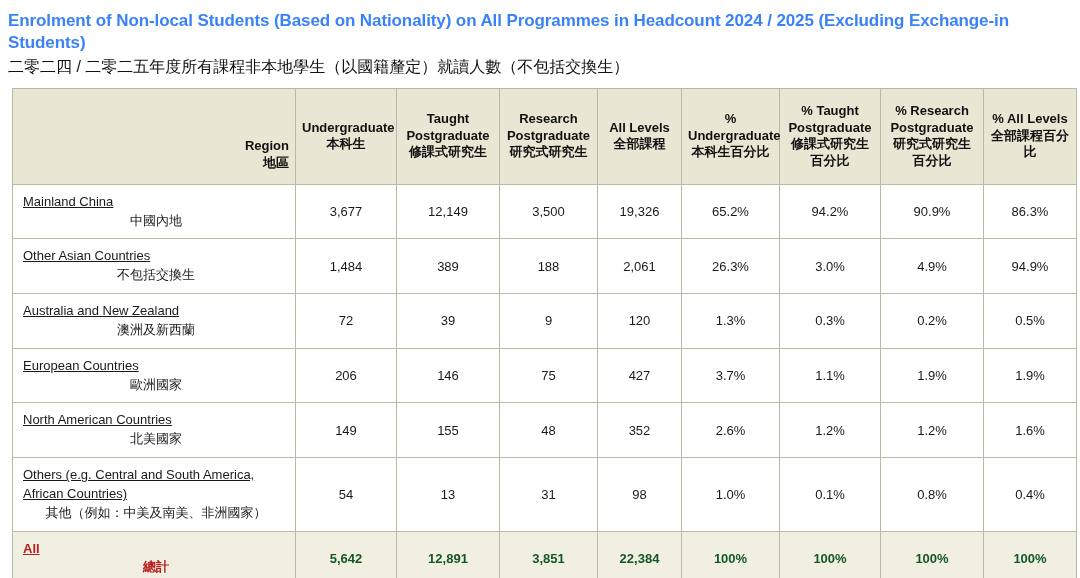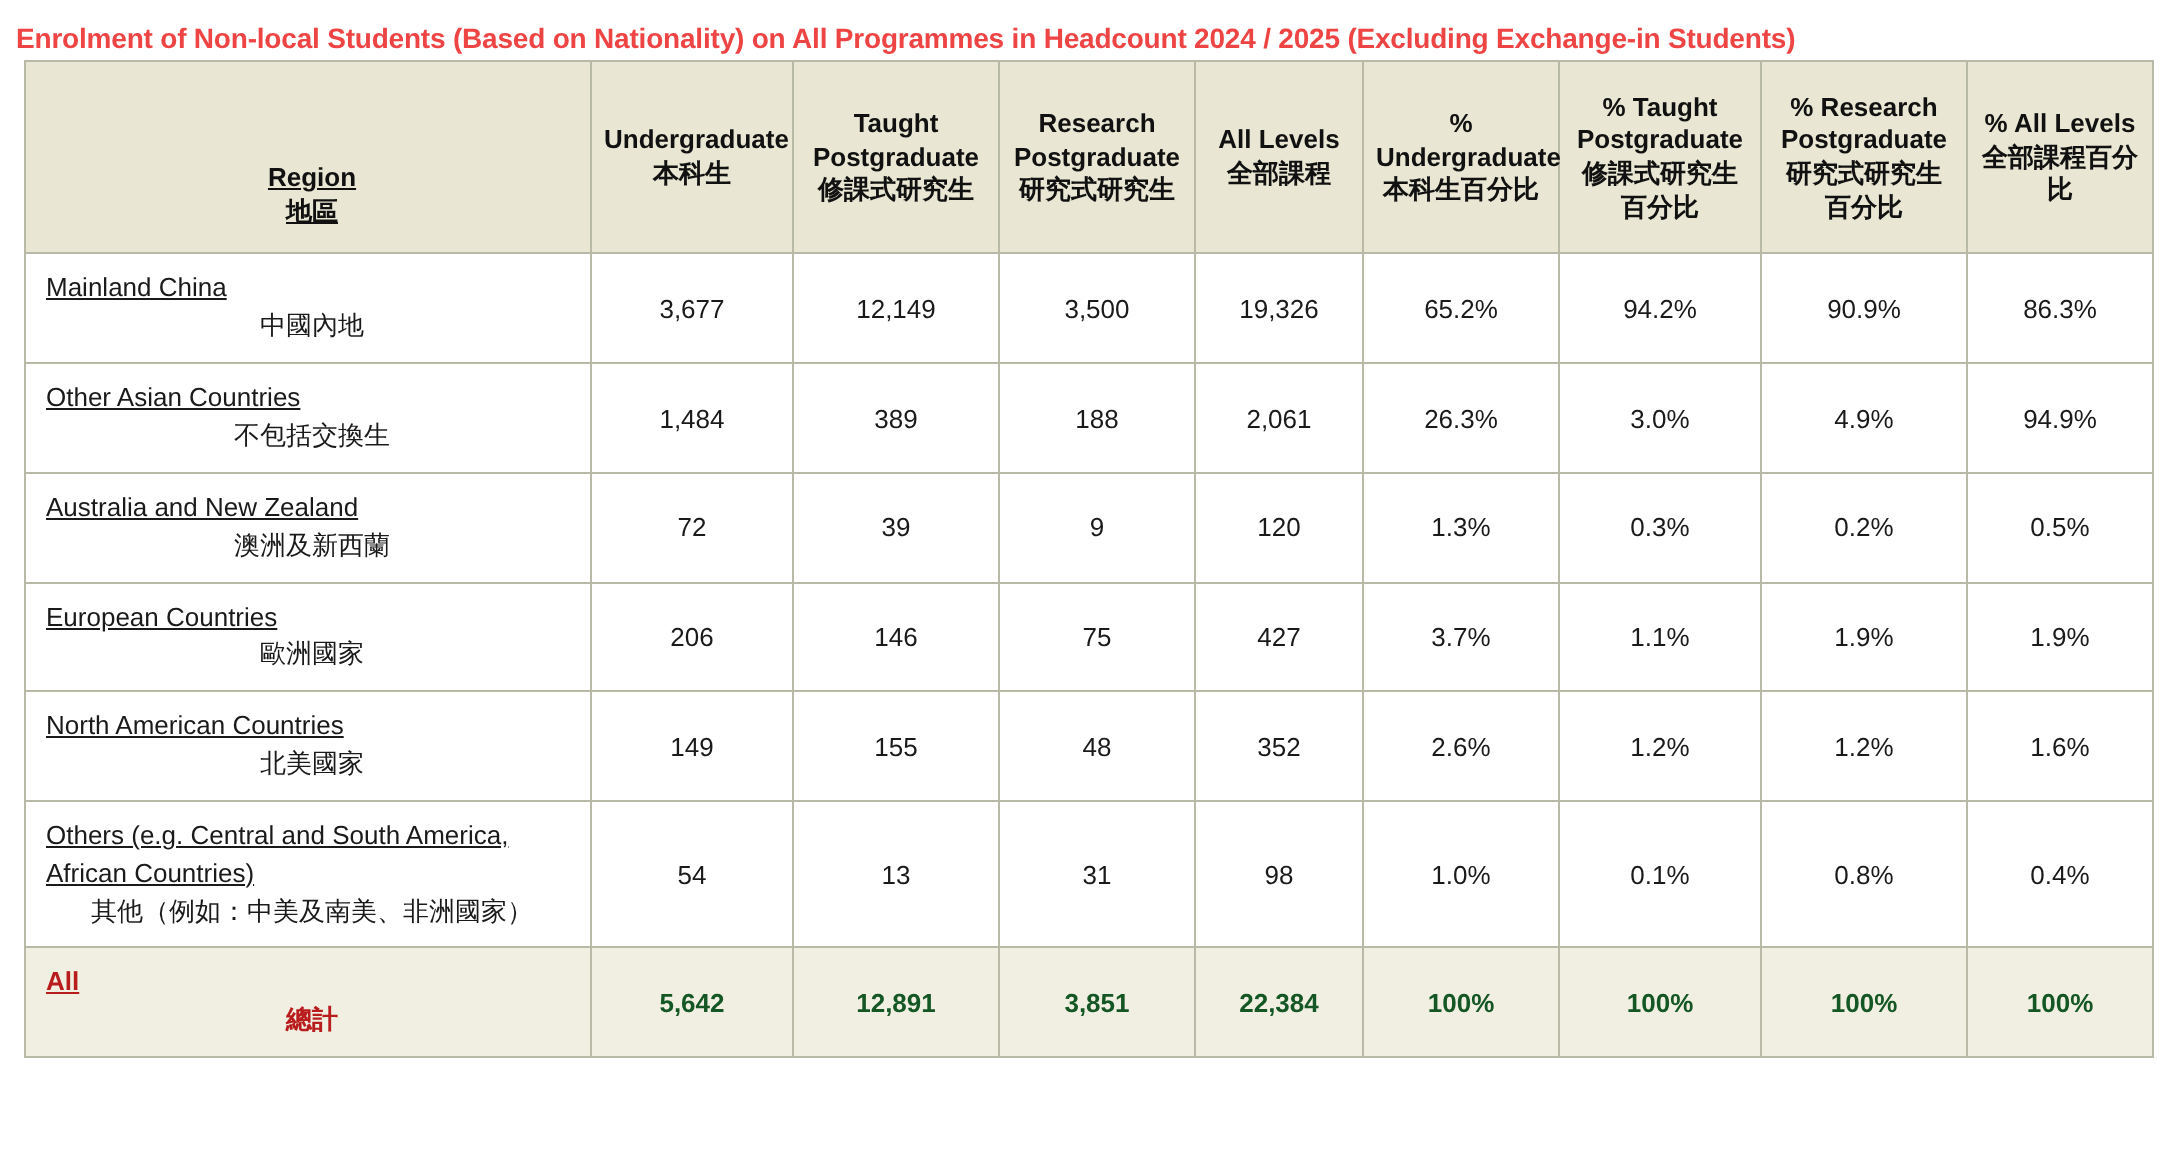--- a/index.html
+++ b/index.html
@@ -13,24 +13,24 @@
     font-family: "Liberation Sans", sans-serif;
     color: #1a1a1a;
     overflow: hidden;
   }
   .page {
     padding: 10px 8px 0 8px;
     box-sizing: border-box;
     width: 1080px;
   }
   .title-en {
-    font-size: 14px;
+    font-size: 17px;
     font-weight: bold;
     line-height: 1.32;
-    color: #ef4444;
+    color: #3b82f6;
     letter-spacing: -0.1px;
     margin: 0 0 2px 0;
   }
   .title-zh {
     font-size: 16px;
     font-weight: normal;
     line-height: 1.3;
     color: #111111;
     margin: 0 0 10px 0;
   }
@@ -50,25 +50,24 @@
     font-size: 13px;
     font-weight: bold;
     color: #111111;
     line-height: 1.28;
     padding: 8px 6px;
     text-align: center;
     height: 96px;
     box-sizing: border-box;
   }
   thead th.region-head {
-    text-align: center;
+    text-align: right;
     padding-left: 10px;
     vertical-align: bottom;
     padding-bottom: 12px;
-    text-decoration: underline;
   }
   tbody td {
     background: #ffffff;
     font-size: 13px;
     color: #1a1a1a;
     padding: 8px 6px;
     text-align: center;
     height: 52px;
     box-sizing: border-box;
   }
@@ -89,20 +88,21 @@
     color: #b91c1c;
   }
   .hdr-line { display: block; }
 </style>
 </head>
 <body>
 
 <div class="page">
 
   <h1 class="title-en">Enrolment of Non-local Students (Based on Nationality) on All Programmes in Headcount 2024 / 2025 (Excluding Exchange-in Students)</h1>
+  <div class="title-zh">二零二四 / 二零二五年度所有課程非本地學生（以國籍釐定）就讀人數（不包括交換生）</div>
 
   <table class="data">
     <colgroup>
       <col style="width:283px">
       <col style="width:101px">
       <col style="width:103px">
       <col style="width:98px">
       <col style="width:84px">
       <col style="width:98px">
       <col style="width:101px">

